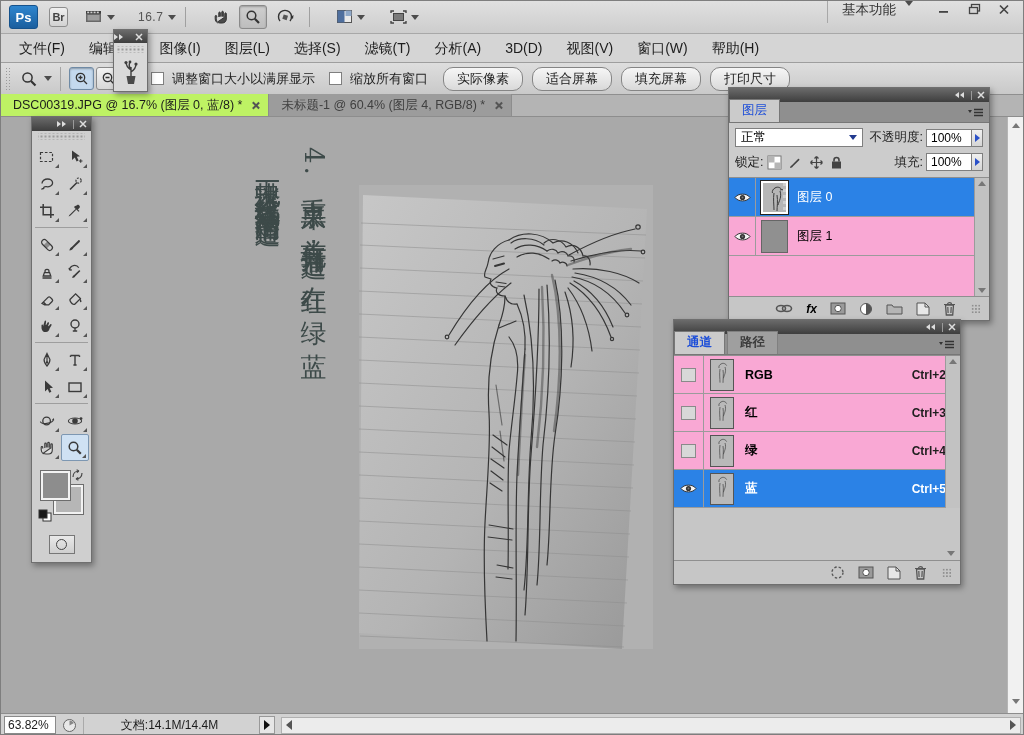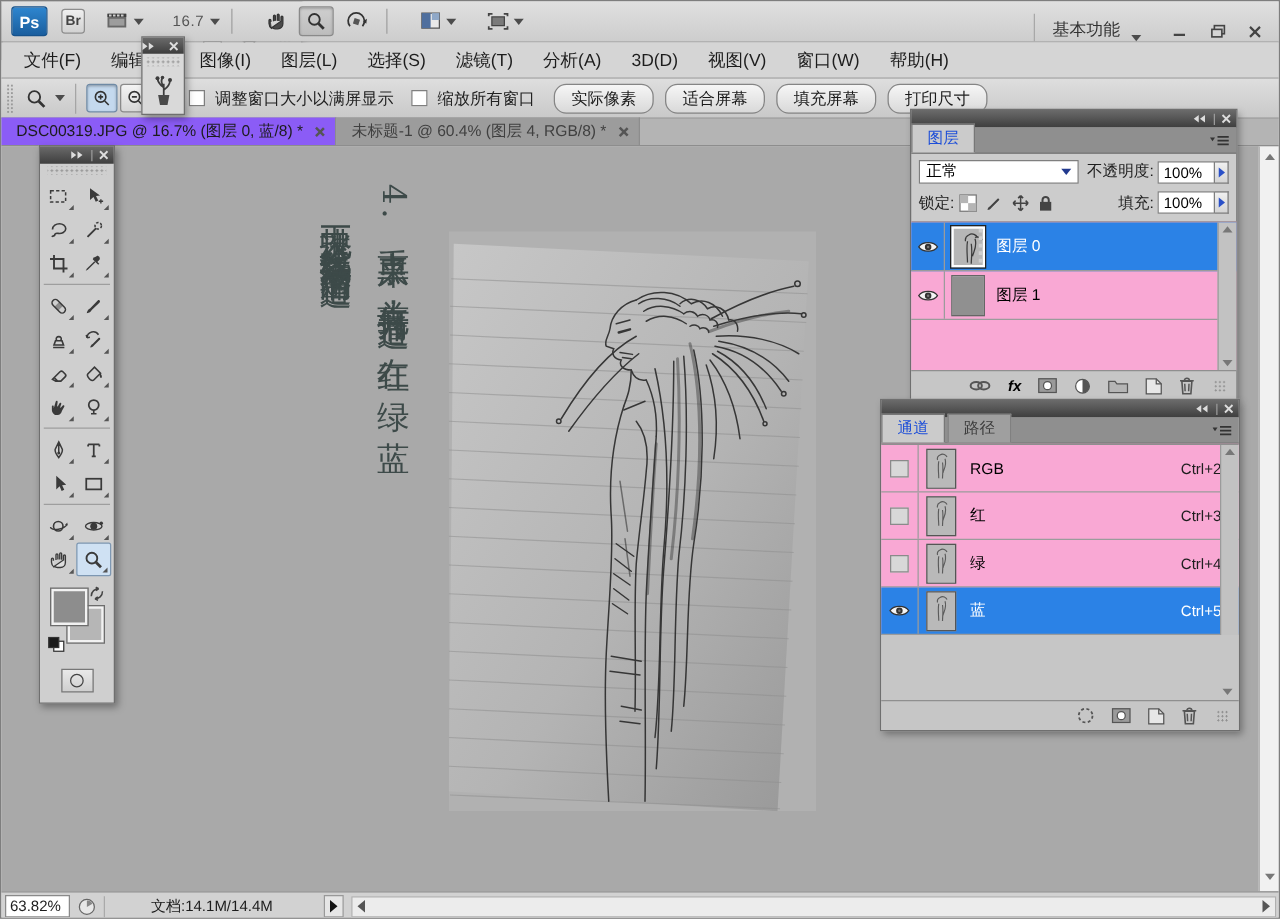--- a/index.html
+++ b/index.html
@@ -15,21 +15,21 @@
 
   
   .titlebar{position:absolute;left:0;top:0;width:100%;height:33px;background:linear-gradient(#e0e0e0,#cdcdcd);border-bottom:1px solid #a8a8a8;display:flex;align-items:center;}
   .ps-badge{width:29px;height:24px;margin-left:8px;border-radius:3px;background:linear-gradient(#2e86cf,#1a5e9e);color:#fff;font-weight:bold;font-size:13px;display:flex;align-items:center;justify-content:center;border:1px solid #15528c;}
   .br-badge{width:19px;height:20px;margin-left:11px;border-radius:3px;background:linear-gradient(#efefef,#d2d2d2);color:#444;font-weight:bold;font-size:11px;display:flex;align-items:center;justify-content:center;border:1px solid #8d8d8d;}
   .tb-group{display:flex;align-items:center;margin-left:12px;}
   .tb-btn{height:24px;padding:0 4px;display:flex;align-items:center;border:1px solid transparent;border-radius:3px;}
   .tb-btn.sel{background:linear-gradient(#cfcfcf,#bdbdbd);border:1px solid #8a8a8a;box-shadow:inset 0 1px 2px rgba(0,0,0,.25);}
   .tb-sep{width:1px;height:20px;background:#a0a0a0;margin:0 9px;}
   .tb-zoom{font-size:12px;color:#555;letter-spacing:.5px;margin:0 2px 0 6px;}
-  .tb-right{margin-left:auto;display:flex;align-items:flex-end;height:100%;}
+  .tb-right{margin-left:auto;display:flex;align-items:flex-start;height:100%;}
   .ws-sep{width:1px;height:22px;background:#a8a8a8;margin-right:14px;}
   .workspace{font-size:13.5px;color:#333;margin-right:6px;}
   .winbtns{display:flex;align-items:center;margin:0 10px 0 22px;gap:12px;}
   .winbtn{width:18px;height:16px;display:flex;align-items:center;justify-content:center;}
 
   
   .menubar{position:absolute;left:0;top:33px;width:100%;height:29px;background:#d5d5d5;border-bottom:1px solid #9e9e9e;display:flex;align-items:center;padding-left:6px;}
   .menu-item{font-size:14px;color:#1d1d1d;padding:0 12px;line-height:28px;}
 
   
@@ -38,21 +38,21 @@
   .opt-sep{width:1px;height:24px;background:#a5a5a5;margin:0 8px;}
   .sq-btn{width:25px;height:23px;border:1px solid #8a8a8a;border-radius:3px;background:linear-gradient(#f3f3f3,#d7d7d7);display:flex;align-items:center;justify-content:center;margin-right:2px;}
   .sq-btn.pressed{background:#c4d9ee;box-shadow:inset 0 1px 2px rgba(0,0,0,.3);border-color:#6f8aa5;}
   .opt-label{font-size:13px;color:#222;margin:0 4px;}
   .chk{width:13px;height:13px;border:1px solid #7f7f7f;background:#fff;display:inline-block;vertical-align:middle;margin:0 4px 0 10px;}
   .opt-btn{font-size:13px;color:#1b1b1b;border:1px solid #858585;border-radius:10px;background:linear-gradient(#f6f6f6,#d9d9d9);padding:2px 13px;margin-left:9px;}
 
   
   .tabbar{position:absolute;left:0;top:94px;width:100%;height:22px;background:#b4b4b4;border-bottom:1px solid #8d8d8d;display:flex;align-items:flex-end;}
   .doc-tab{height:22px;display:flex;align-items:center;padding:0 8px 0 12px;font-size:12.5px;border-right:1px solid #8d8d8d;white-space:nowrap;}
-  .doc-tab.active{background:#8b5cf6;color:#1c1c1c;}
+  .doc-tab.active{background:#bef264;color:#1c1c1c;}
   .doc-tab.inactive{background:#9c9c9c;color:#404040;}
   .xicon{position:relative;width:9px;height:9px;margin-left:9px;display:inline-block;}
   .xicon::before,.xicon::after{content:"";position:absolute;left:4px;top:0;width:1.6px;height:9px;background:#555;}
   .xicon::before{transform:rotate(45deg);} .xicon::after{transform:rotate(-45deg);}
 
   
   .docarea{position:absolute;left:0;top:116px;width:1024px;height:596px;background:#a9a9a9;overflow:hidden;}
   .photo{position:absolute;left:358px;top:68px;}
   .vtext{position:absolute;writing-mode:vertical-rl;text-orientation:mixed;font-family:"DejaVu Serif","Liberation Serif",serif;font-size:26px;letter-spacing:3px;color:#3d4a49;white-space:pre;}
   .vtext.col-r{left:296px;top:30px;}
@@ -114,21 +114,21 @@
   .list{background:#f9a8d4;border-top:1px solid #8f8f8f;position:relative;}
   .lrow{height:39px;display:flex;align-items:center;border-bottom:1px solid #9b9b9b;}
   .lrow .eyec{width:27px;height:100%;border-right:1px solid #9b9b9b;display:flex;align-items:center;justify-content:center;flex:none;}
   .lrow.sel2{background:var(--selblue);color:#fff;}
   .lrow .thumb{width:27px;height:33px;margin-left:5px;flex:none;border:1px solid #666;background:#b9b9b9;overflow:hidden;}
   .lrow.sel2 .thumb{border:2px solid #fff;outline:1px solid #222;}
   .lrow .lname{font-size:12.5px;margin-left:9px;}
   .lscroll{position:absolute;right:0;top:0;width:15px;height:100%;border-left:1px solid #9b9b9b;background:#c2c2c2;display:flex;flex-direction:column;justify-content:space-between;align-items:center;padding:3px 0;}
 
   
-  .channels{left:703px;top:318px;width:288px;z-index:40;}
+  .channels{left:672px;top:318px;width:288px;z-index:40;font-weight:bold;}
   .crow{height:38px;display:flex;align-items:center;border-bottom:1px solid #9b9b9b;}
   .crow .eyec{width:30px;height:100%;border-right:1px solid #9b9b9b;display:flex;align-items:center;justify-content:center;flex:none;}
   .crow .eyebox{width:15px;height:14px;background:#d8d8d8;border:1px solid #8a8a8a;}
   .crow .thumb{width:24px;height:32px;margin-left:6px;flex:none;border:1px solid #555;overflow:hidden;background:#b9b9b9;}
   .crow .cname{font-size:12.5px;margin-left:11px;}
   .crow .csc{font-size:12px;margin-left:auto;margin-right:14px;color:#1e1e1e;}
   .crow.sel2{background:var(--selblue);color:#fff;}
   .crow.sel2 .csc{color:#fff;}
   .chan-empty{height:52px;}
 

